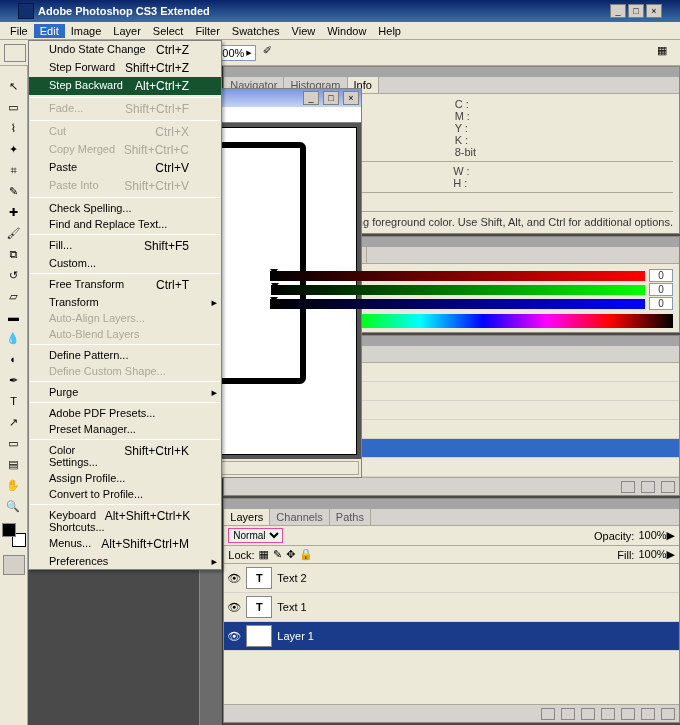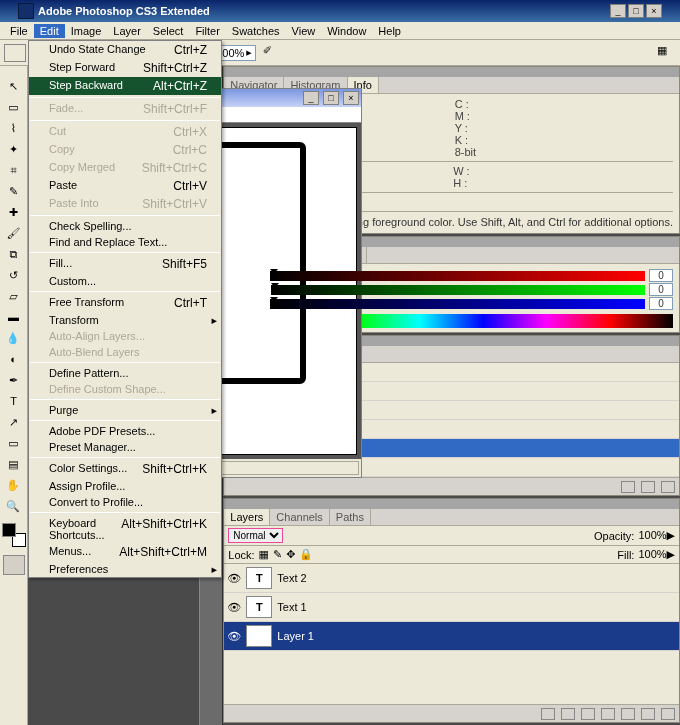--- a/index.html
+++ b/index.html
@@ -77,21 +77,21 @@
   .lrow .th{width:26px;height:22px;background:#fff;border:1px solid #888;display:flex;align-items:center;justify-content:center;font-weight:bold;}
 
   .pfoot{height:18px;border-top:1px solid #aca899;background:#d6d3ce;display:flex;justify-content:flex-end;align-items:center;gap:6px;padding:0 4px;}
   .pfoot .fi{width:14px;height:12px;border:1px solid #888;}
 
   .lyropts{display:flex;align-items:center;gap:4px;padding:2px 4px;border-bottom:1px solid #aca899;}
   .lyropts select{font-size:10px;border:1px solid #ec4899;}
 
   
   .editmenu{position:absolute; left:28px; top:40px; width:194px; background:#ece9d8; border:1px solid #808080; box-shadow:2px 2px 3px rgba(0,0,0,0.3); z-index:1000;}
-  .editmenu .mi{display:flex; padding:2px 14px 2px 20px; color:#000; position:relative;}
+  .editmenu .mi{display:flex; padding:2px 32px 2px 20px; color:#000; position:relative;}
   .editmenu .mi.dis{color:#aca899;}
   .editmenu .mi.sel{background:#14532d;color:#fff;}
   .editmenu .mi .lab{flex:1;}
   .editmenu .mi .sc{font-size:12px;}
   .editmenu .mi .ar{position:absolute;right:4px;}
   .editmenu .sep{height:1px;background:#aca899;margin:2px 1px;border-bottom:1px solid #fff;}
 
   .panels{flex:1;display:flex;flex-direction:column;}
   .rightwrap{display:flex;}
 </style>
@@ -413,24 +413,20 @@
     <div class="mi dis">
       <span class="lab">Fade...</span>
       <span class="sc">Shift+Ctrl+F</span>
     </div>
     <div class="sep"></div>
     <div class="mi dis">
       <span class="lab">Cut</span>
       <span class="sc">Ctrl+X</span>
     </div>
     <div class="mi dis">
-      <span class="lab">Copy</span>
-      <span class="sc">Ctrl+C</span>
-    </div>
-    <div class="mi dis">
       <span class="lab">Copy Merged</span>
       <span class="sc">Shift+Ctrl+C</span>
     </div>
     <div class="mi">
       <span class="lab">Paste</span>
       <span class="sc">Ctrl+V</span>
     </div>
     <div class="mi dis">
       <span class="lab">Paste Into</span>
       <span class="sc">Shift+Ctrl+V</span>

